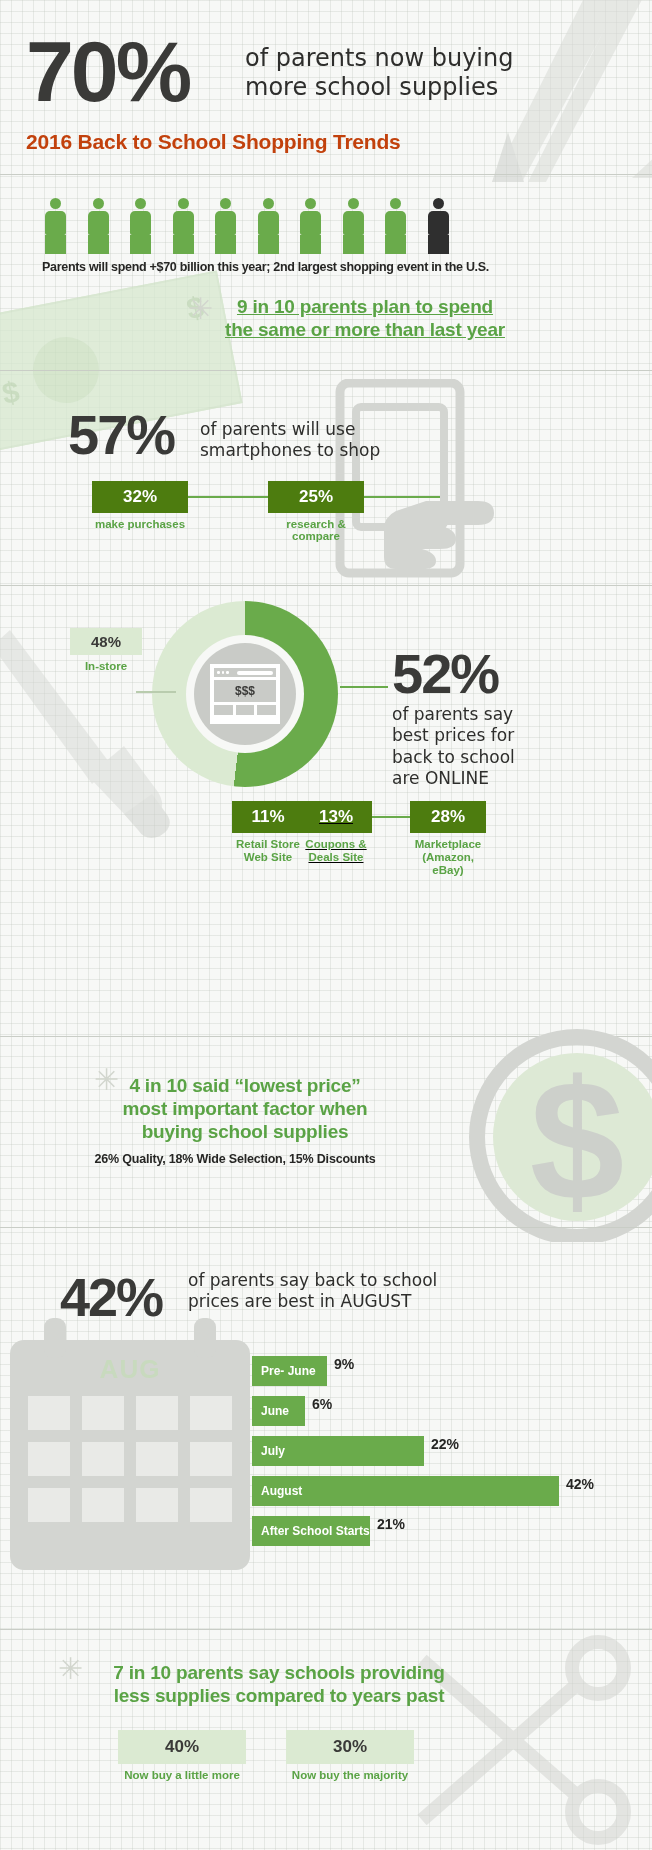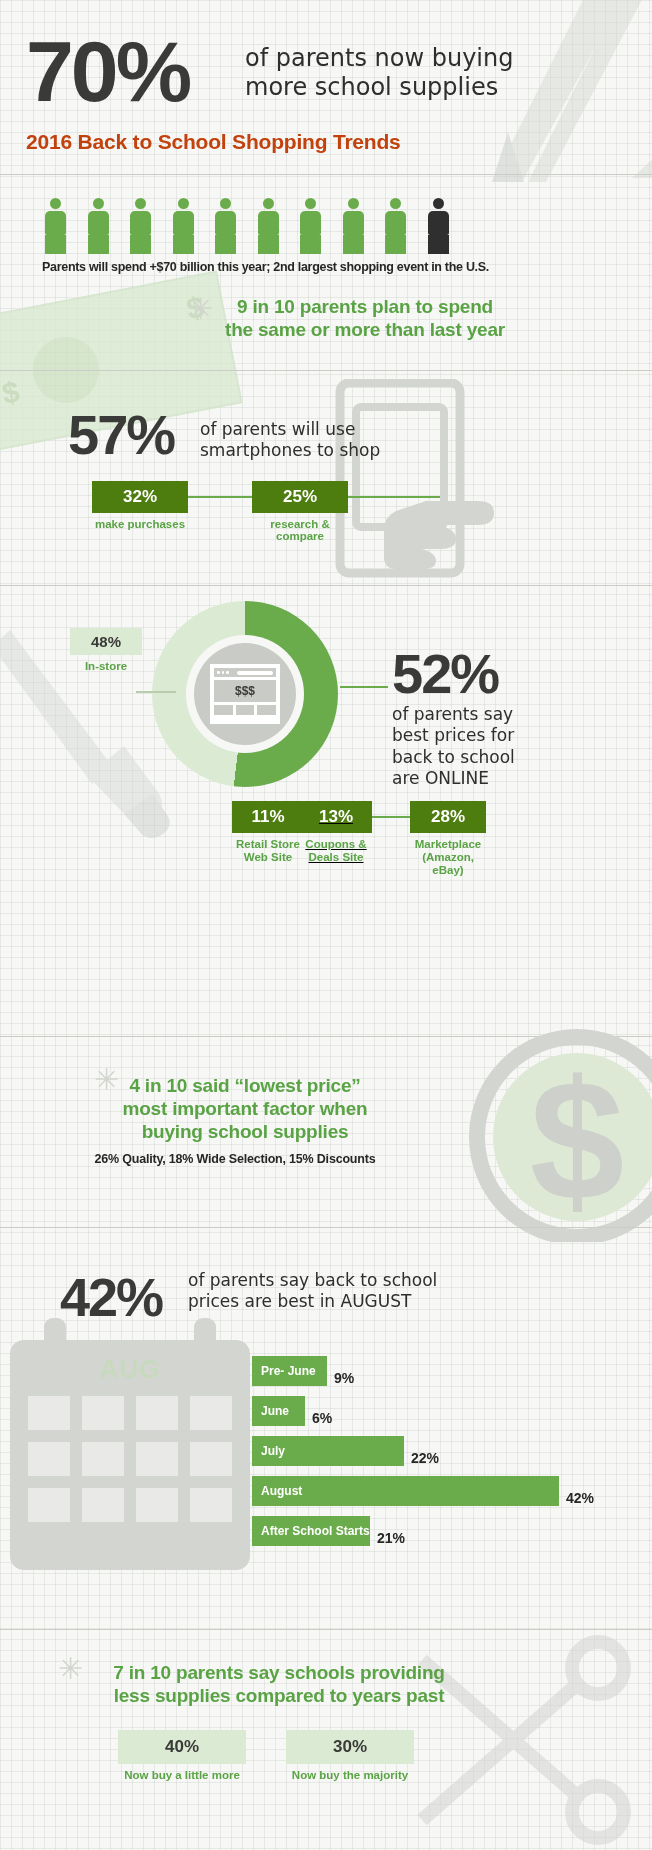--- a/index.html
+++ b/index.html
@@ -160,21 +160,21 @@
   .cal-aug {
     position:absolute; left:0; right:0; top:14px; text-align:center;
     font-size:26px; font-weight:700; color:#c8dabe; letter-spacing:1px;
     font-family:"Liberation Sans", sans-serif;
   }
   .cal-grid {
     position:absolute; left:18px; top:56px; right:18px;
     display:grid; grid-template-columns:repeat(4,1fr); gap:12px;
   }
   .cal-cell { height:34px; background:#e9eae7; }
-  .bar-row { display:flex; align-items:flex-end; margin-bottom:10px; }
+  .bar-row { display:flex; align-items:flex-start; margin-bottom:10px; }
   .bar {
     background:#6aab4b; color:#fff; font-size:12px; font-weight:700;
     display:flex; align-items:center; padding-left:9px; height:30px;
     font-family:"Liberation Sans", sans-serif;
   }
   .bar-val {
     margin-left:7px; font-size:14px; font-weight:700; color:#262624;
     font-family:"Liberation Sans", sans-serif;
   }
 
@@ -266,21 +266,21 @@
     <div class="people-caption">Parents will spend +$70 billion this year; 2nd largest shopping event in the U.S.</div>
   </div>
 
   <div class="money-sec">
     <div class="bill">
       <div class="oval"></div>
       <div class="ds ds1">$</div>
       <div class="ds ds2">$</div>
     </div>
     <div class="asterisk-icon" style="left:188px; top:6px;">✳</div>
-    <div class="green-stmt" style="left:210px; top:8px; width:310px;">
+    <div class="green-stmt" style="left:210px; top:8px; width:310px;text-decoration:underline;">
       <div>9 in 10 parents plan to spend</div>
       <div>the same or more than last year</div>
     </div>
   </div>
   <div class="divider" style="top:370px"></div>
 
   <div class="phone-sec">
     <svg style="position:absolute; right:22px; top:8px; width:180px; height:200px;" viewBox="0 0 180 200">
       <rect x="22" y="4" width="120" height="190" rx="9" fill="none" stroke="#d3d5d1" stroke-width="9"></rect>
       <rect x="38" y="28" width="88" height="120" rx="5" fill="none" stroke="#d3d5d1" stroke-width="8"></rect>
@@ -294,21 +294,21 @@
       <div>smartphones to shop</div>
     </div>
 
     <div class="connector" style="position:absolute; left:170px; top:125px; width:100px;"></div>
     <div class="connector" style="position:absolute; left:330px; top:125px; width:110px;"></div>
 
     <div style="position:absolute; left:92px; top:110px; width:96px;">
       <div class="chip">32%</div>
       <div class="chip-label">make purchases</div>
     </div>
-    <div style="position:absolute; left:252px; top:110px; width:96px;">
+    <div style="position:absolute; left:268px; top:110px; width:96px;">
       <div class="chip">25%</div>
       <div class="chip-label">research &amp; compare</div>
     </div>
   </div>
   <div class="divider" style="top:585px"></div>
 
   <div class="donut-sec">
     <svg class="brush" viewBox="0 0 180 260">
       <g fill="#d7d9d5">
         <polygon points="0,30 18,14 120,150 100,168"></polygon>
@@ -425,21 +425,21 @@
     <div style="position:absolute; left:252px; top:128px; width:390px;">
       <div class="bar-row">
         <div class="bar" style="width:75px">Pre- June</div>
         <div class="bar-val">9%</div>
       </div>
       <div class="bar-row">
         <div class="bar" style="width:53px">June</div>
         <div class="bar-val">6%</div>
       </div>
       <div class="bar-row">
-        <div class="bar" style="width:152px">July</div>
+        <div class="bar" style="width:172px">July</div>
         <div class="bar-val">22%</div>
       </div>
       <div class="bar-row">
         <div class="bar" style="width:307px">August</div>
         <div class="bar-val">42%</div>
       </div>
       <div class="bar-row">
         <div class="bar" style="width:118px">After School Starts</div>
         <div class="bar-val">21%</div>
       </div>

